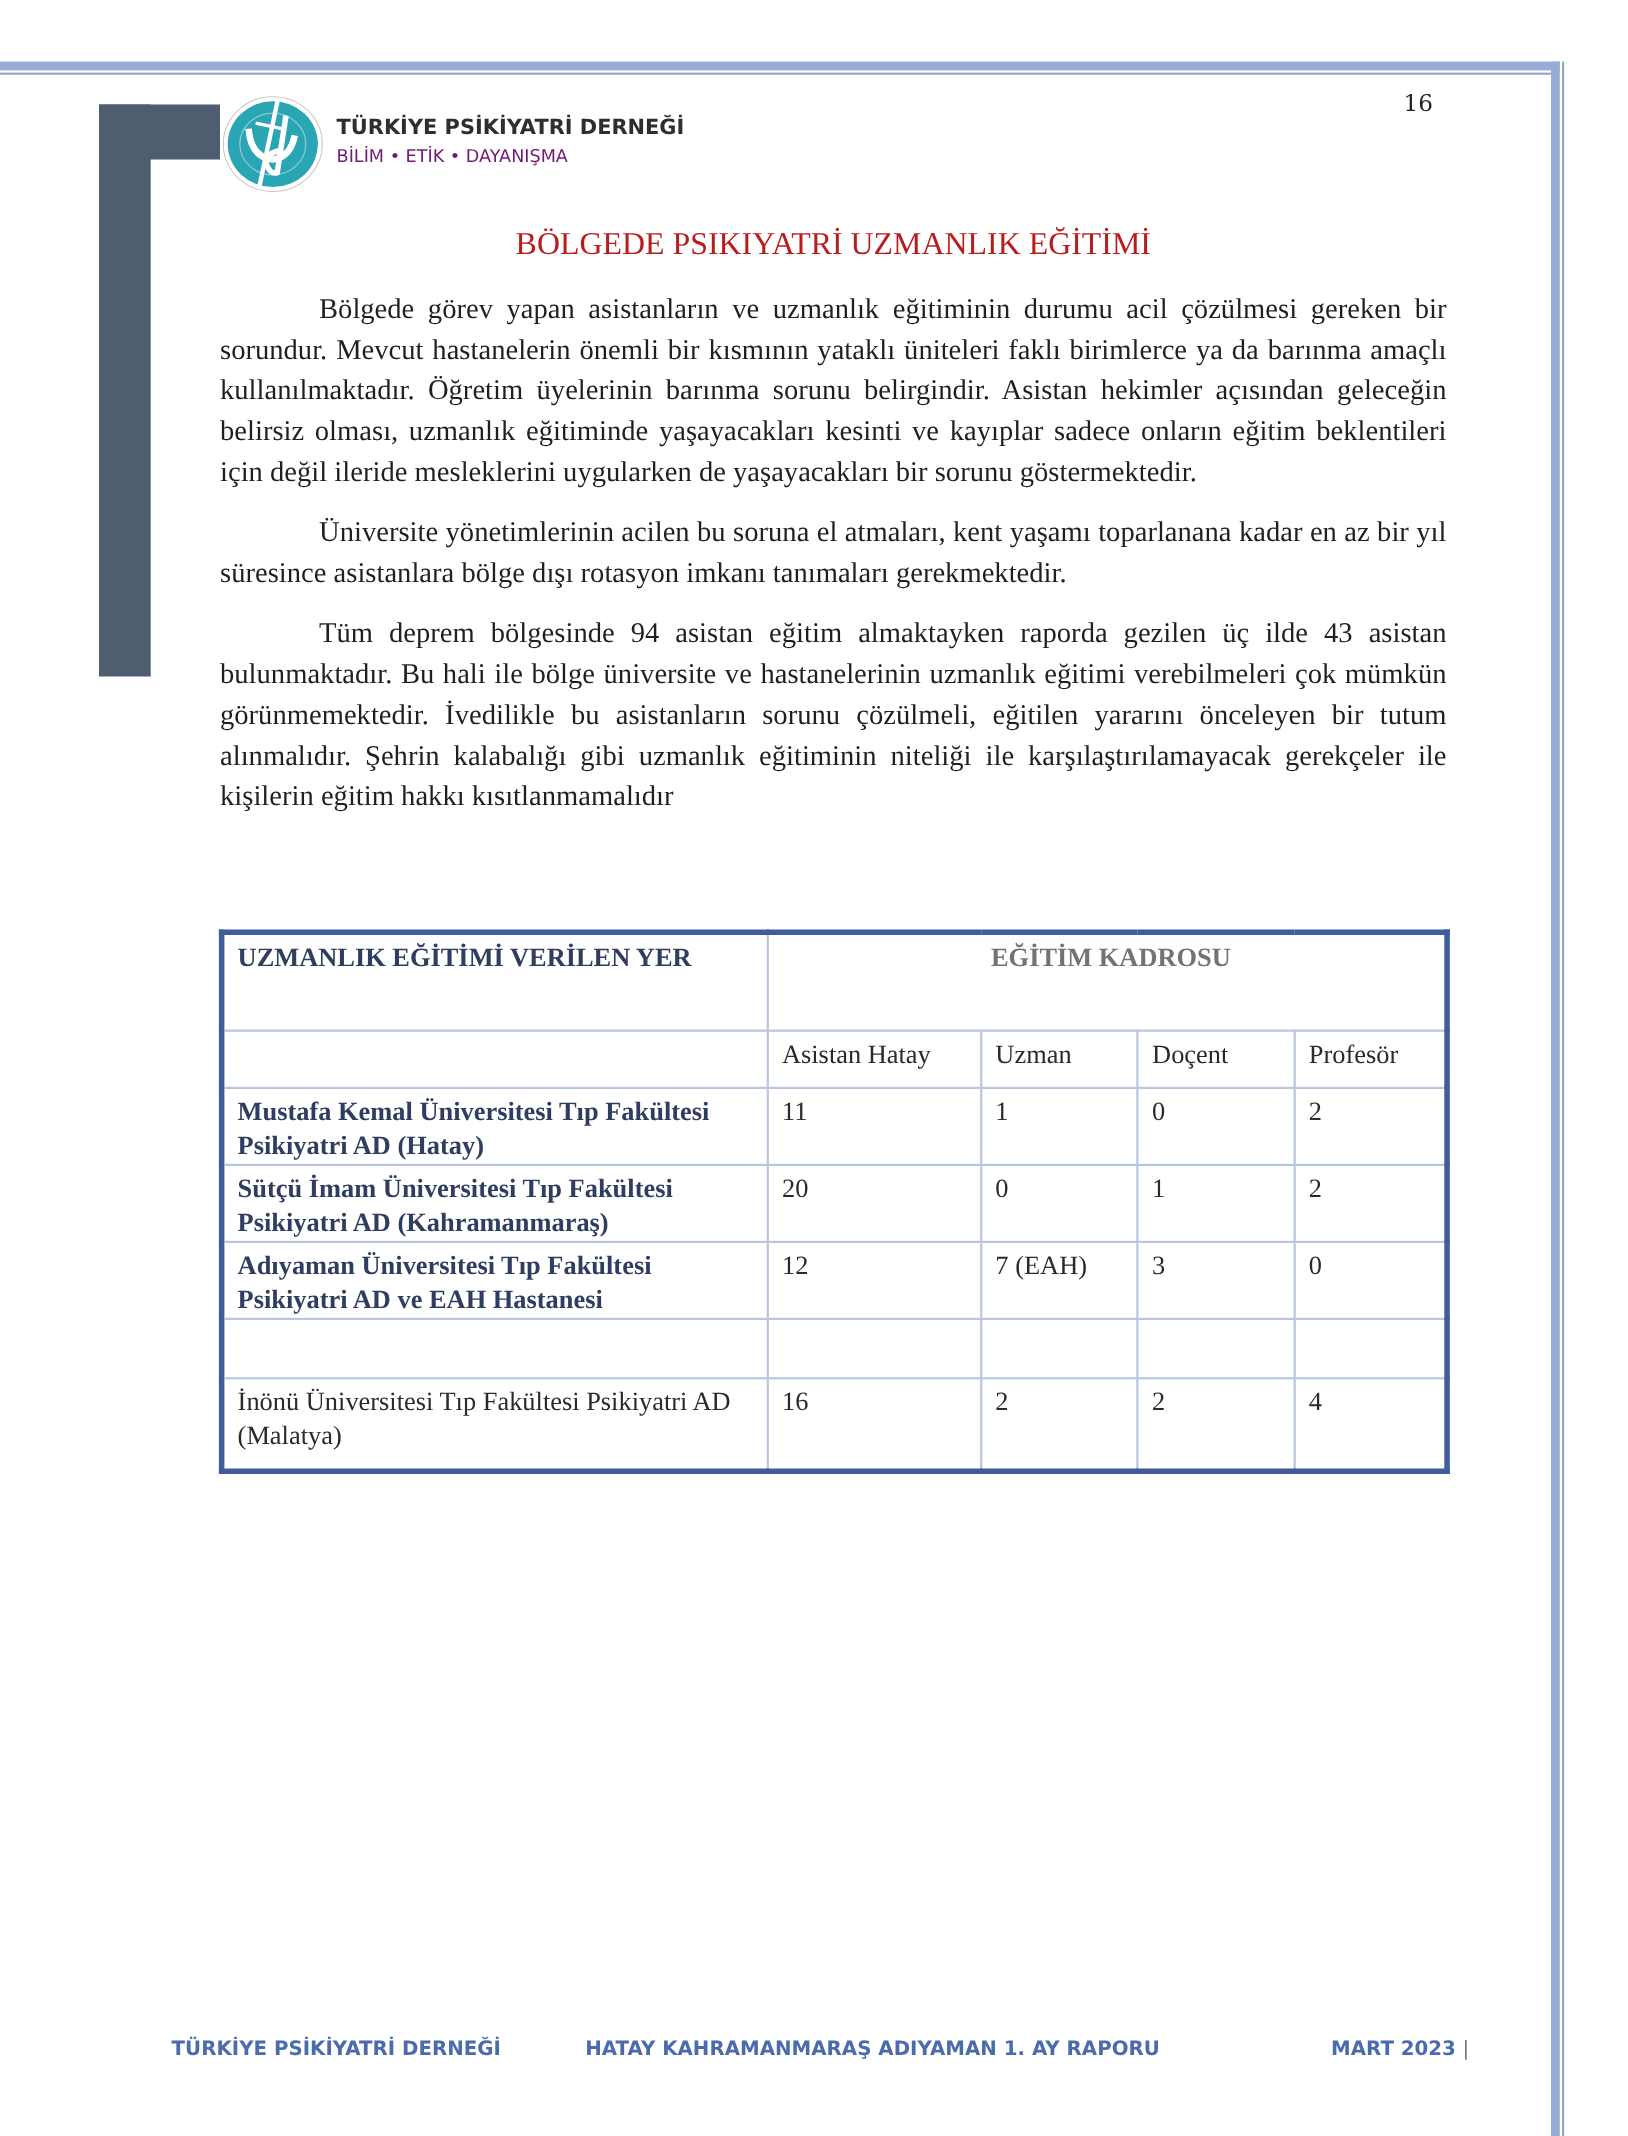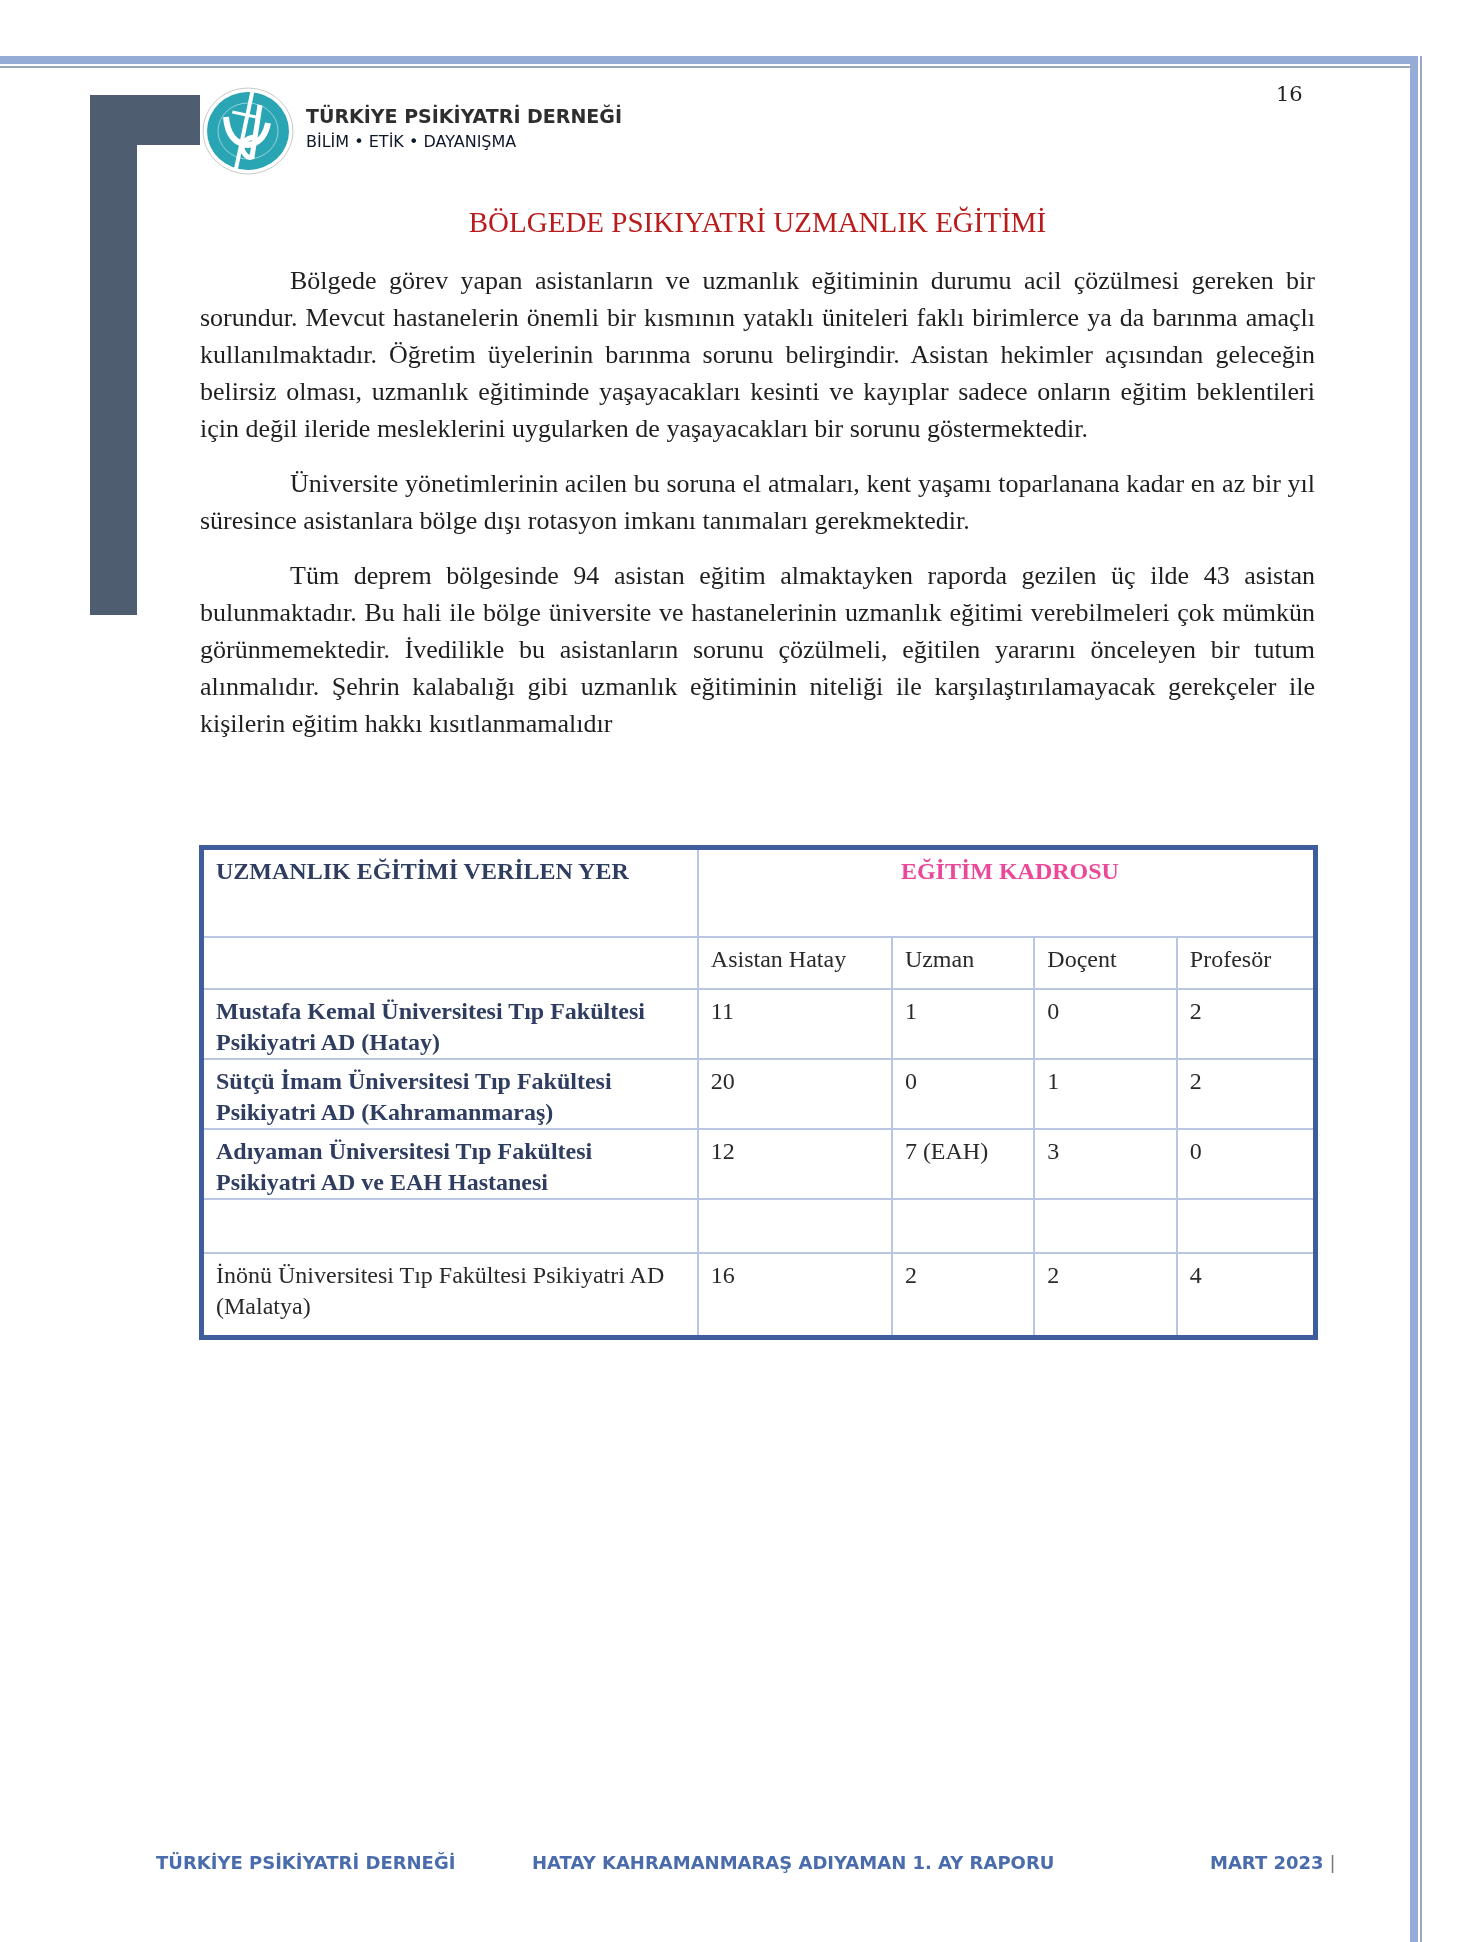--- a/index.html
+++ b/index.html
@@ -9,32 +9,32 @@
   }
   .top-band { position: absolute; left: 0; top: 56px; width: 1418px; height: 8px; background: #94acd6; }
   .top-thin { position: absolute; left: 0; top: 66px; width: 1410px; height: 2px; background: #98a8c0; }
   .right-band { position: absolute; left: 1410px; top: 56px; width: 8px; height: 1886px; background: #94acd6; }
   .right-thin { position: absolute; left: 1420px; top: 56px; width: 2px; height: 1886px; background: #98a8c0; }
   .bracket-h { position: absolute; left: 90px; top: 95px; width: 110px; height: 50px; background: #4f5d70; }
   .bracket-v { position: absolute; left: 90px; top: 95px; width: 47px; height: 520px; background: #4f5d70; }
 
   .logo { position: absolute; left: 202px; top: 87px; width: 92px; height: 88px; }
   .org-name { position: absolute; left: 306px; top: 105px; font-family: "DejaVu Sans", sans-serif; font-weight: bold; font-size: 19px; color: #2e2e2e; letter-spacing: 0px; }
-  .org-sub { position: absolute; left: 306px; top: 132px; font-family: "DejaVu Sans", sans-serif; font-size: 16px; color: #0f172a; }
+  .org-sub { position: absolute; left: 306px; top: 132px; font-family: "DejaVu Sans", sans-serif; font-size: 16px; color: #701a75; }
   .page-number { position: absolute; left: 1276px; top: 82px; font-family: "DejaVu Serif", serif; font-size: 21px; color: #222; }
 
   .title { position: absolute; left: 200px; width: 1115px; top: 206px; text-align: center; font-size: 29px; color: #b91c1c; }
 
   .content { position: absolute; left: 200px; width: 1115px; top: 262px; font-size: 26px; line-height: 37px; color: #1f1f1f; }
   .content p { margin: 0 0 18px 0; text-indent: 90px; text-align: justify; }
 
   table.staff { position: absolute; left: 199px; top: 845px; width: 1119px; border-collapse: collapse; border: 5px solid #3f5d9c; font-size: 24px; }
   table.staff td { border: 2px solid #b8c6e2; vertical-align: top; padding: 6px 4px 0 12px; line-height: 31px; }
   .hdr-place { font-weight: bold; color: #2f3d60; height: 80px; }
-  .hdr-staff { font-weight: bold; color: #ec4899; text-align: center; }
+  .hdr-staff { font-weight: bold; color: #737373; text-align: center; }
   .subhdr td { height: 44px; color: #2a2a2a; }
   .row-bold .place { font-weight: bold; color: #2f3d60; }
   .row-plain .place { color: #2a2a2a; }
   .val { color: #2a2a2a; }
   .r-main { height: 60px; }
   .r-empty { height: 54px; }
   .r-last { height: 84px; }
 
   .footer { position: absolute; top: 1852px; font-family: "DejaVu Sans", sans-serif; font-weight: bold; font-size: 18px; color: #4a6cad; }
   .footer-left { left: 156px; }

